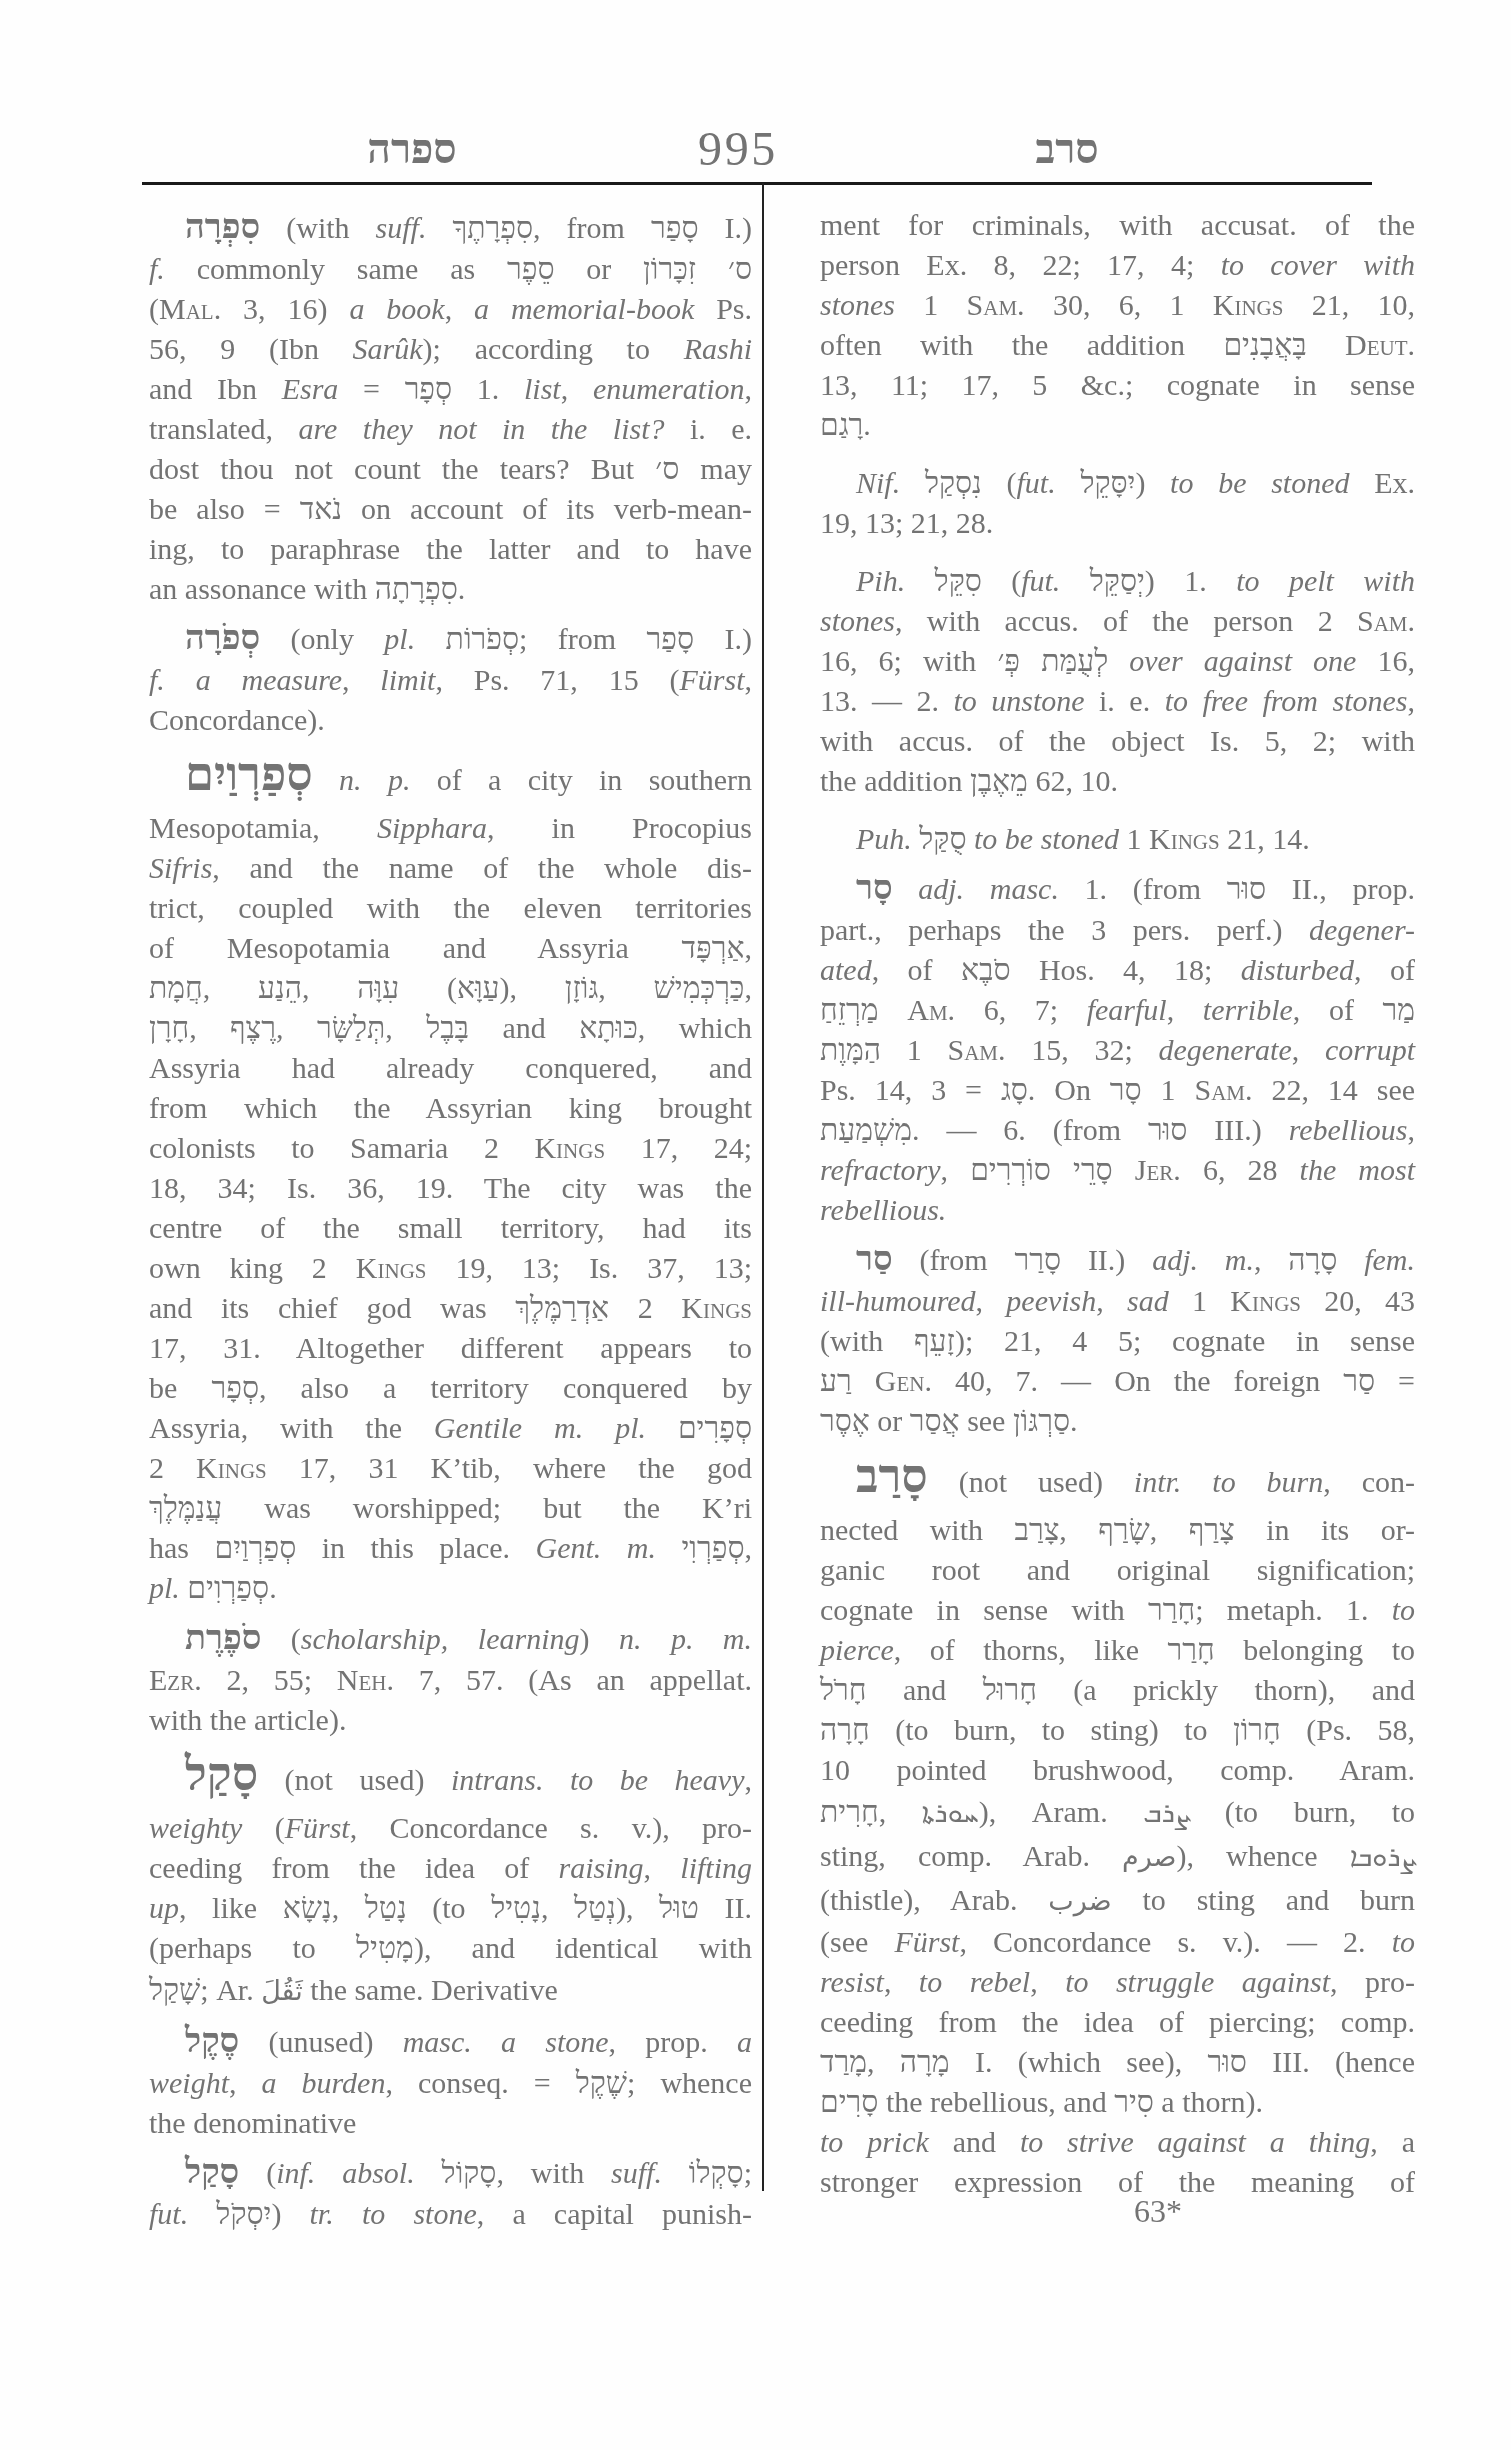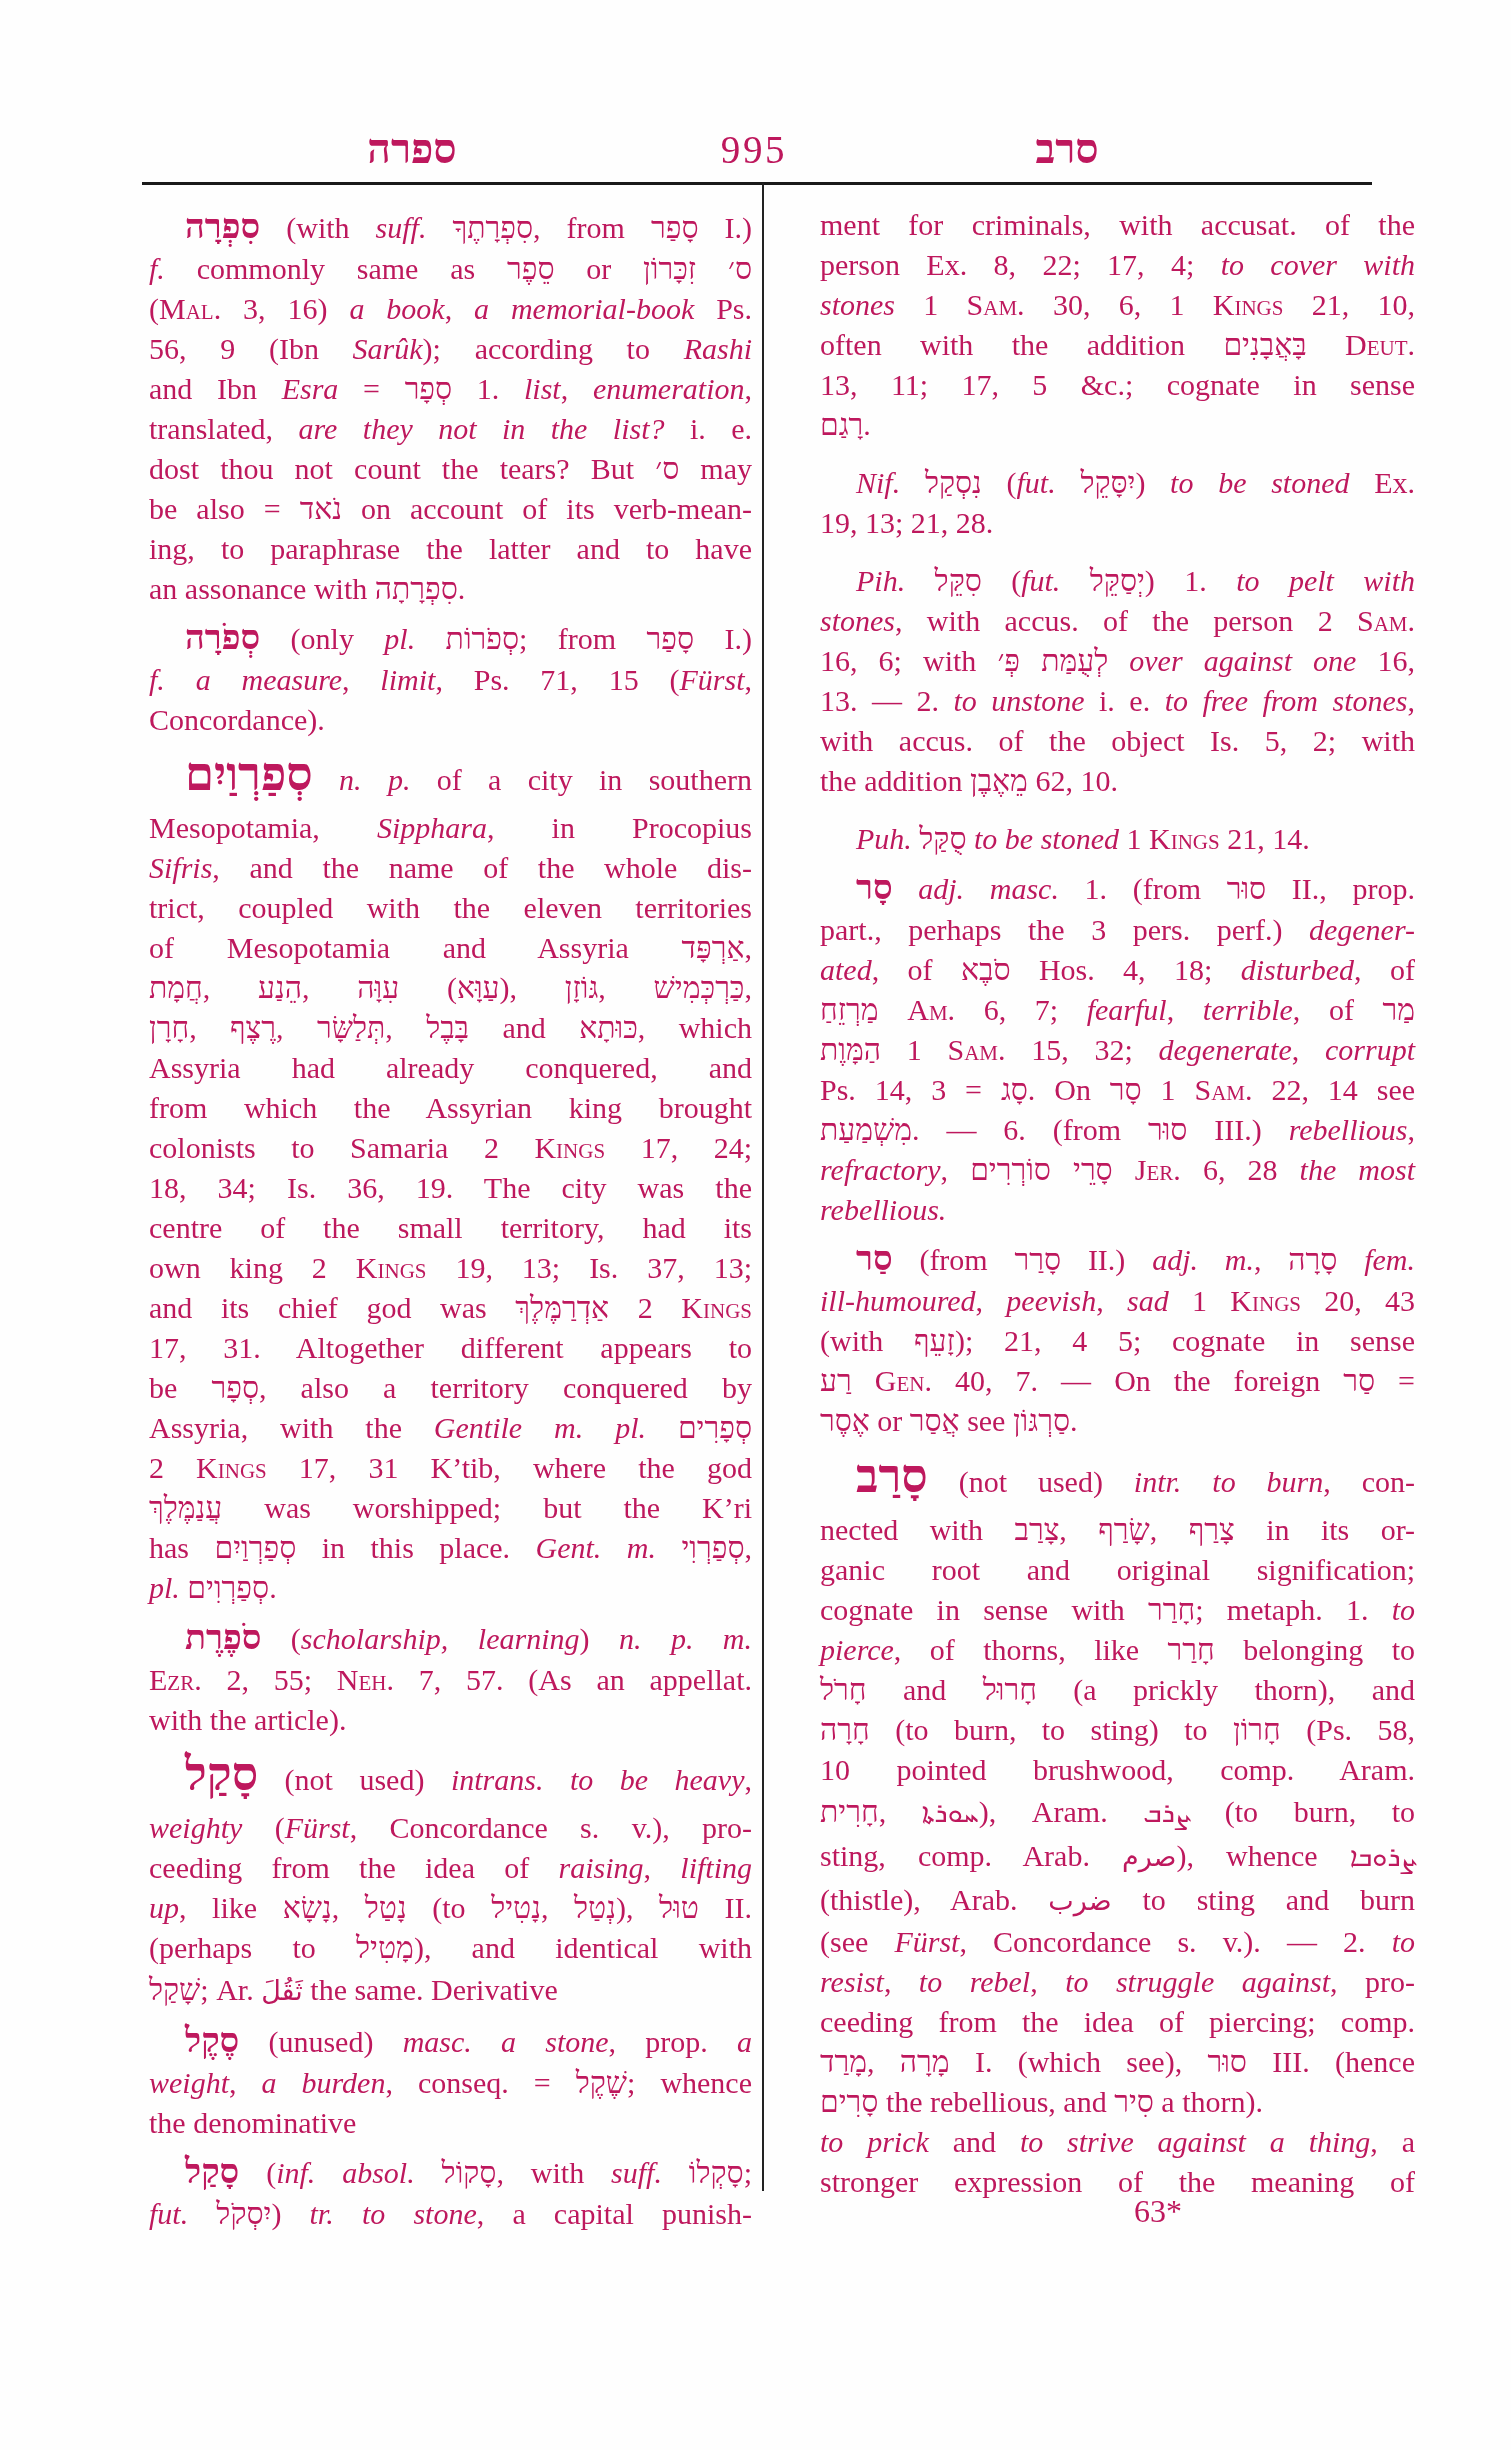--- a/index.html
+++ b/index.html
@@ -1,39 +1,39 @@
 <!DOCTYPE html>
 <html style="font-size:14.4px"><head>
 <meta charset="utf-8">
 <style>
   html, body { margin: 0; padding: 0; background: #ffffff; }
   .page {
     position: relative;
     width: 1512px;
     height: 2450px;
     background: #fefefe;
-    color: #be185d;
+    color: #737373;
     font-family: "Liberation Serif", "DejaVu Serif", serif;
     overflow: hidden;
   }
   .rh {
     position: absolute;
     top: 149px;
     transform: translate(-50%, -50%);
     white-space: nowrap;
     line-height: 1;
   }
   .rh-left, .rh-right {
     font-family: "Liberation Serif", "DejaVu Sans", serif;
     font-weight: bold;
     font-size: 41px;
   }
   .rh-left { left: 412px; }
   .rh-right { left: 1067px; }
-  .rh-num { left: 754px; font-size: 39px; letter-spacing: 2.7px; }
+  .rh-num { left: 738px; font-size: 48px; letter-spacing: 2.7px; }
   .header-rule {
     position: absolute;
     left: 142px; top: 182px;
     width: 1230px; height: 2.7px;
     background: #1a1a1a;
   }
   .col-divider {
     position: absolute;
     left: 762px; top: 183px;
     width: 1.8px; height: 2008px;

